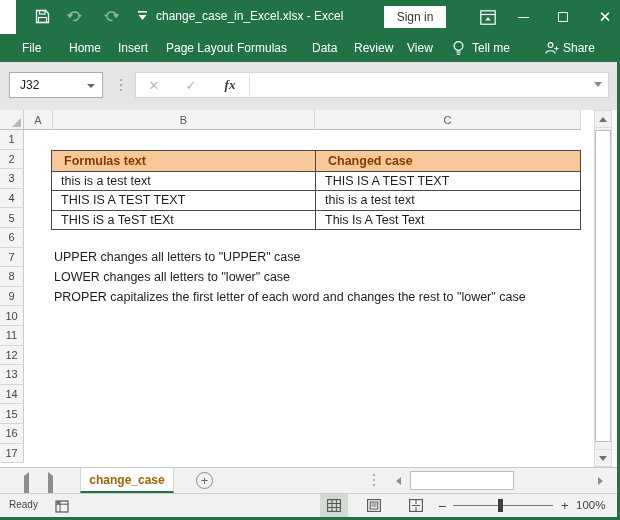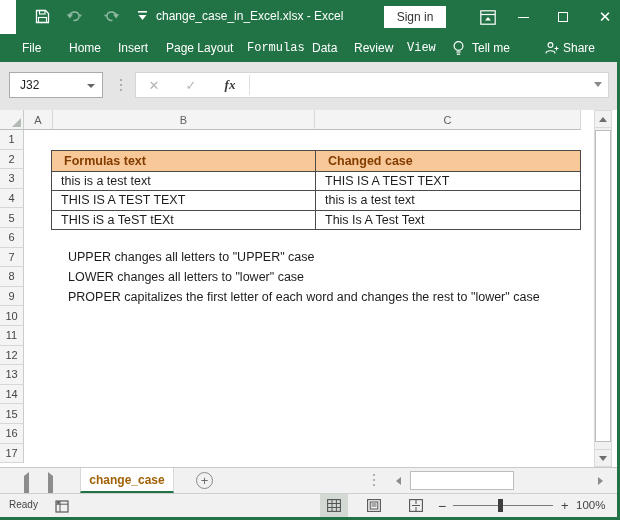--- a/index.html
+++ b/index.html
@@ -52,21 +52,21 @@
   
   .xltable { position:absolute; left:51px; top:40px; width:530px; border:1px solid #4a4a4a; background:#fff; }
   .xlrow { display:flex; height:19.6px; border-top:1px solid #4a4a4a; }
   .xlrow:first-child { border-top:none; }
   .xlcell { height:100%; display:flex; align-items:center; font-size:12.5px; color:#1d1d1d; padding-left:9px; white-space:nowrap; overflow:hidden; }
   .xlcell.c1 { width:264px; border-right:1px solid #4a4a4a; }
   .xlcell.c2 { flex:1; }
   .xlhead { background:#F9C898; }
   .xlhead .xlcell { font-weight:bold; color:#833C00; padding-left:12px; }
 
-  .notes { position:absolute; left:68px; top:137.6px; }
+  .notes { position:absolute; left:54px; top:137.6px; }
   .noteline { height:19.6px; display:flex; align-items:center; font-size:12.5px; color:#1d1d1d; white-space:nowrap; }
 
   
   .vscroll { position:absolute; left:594px; top:0; width:18px; height:357px; background:#F1F1F1; border:1px solid #DADADA; }
   .vs-up, .vs-down { position:absolute; left:0; width:16px; height:17px; background:#F1F1F1; border-bottom:1px solid #DADADA;
                      display:flex; align-items:center; justify-content:center; }
   .vs-down { bottom:0; border-bottom:none; border-top:1px solid #DADADA; }
   .vthumb { position:absolute; left:0px; top:19px; width:16px; height:312px; background:#fff; border:1px solid #BDBDBD; }
   .tri-up { width:0;height:0;border-left:4px solid transparent;border-right:4px solid transparent;border-bottom:5px solid #6e6e6e; }
   .tri-dn { width:0;height:0;border-left:4px solid transparent;border-right:4px solid transparent;border-top:5px solid #6e6e6e; }
@@ -148,24 +148,24 @@
         <span class="max-box"></span>
       </span>
     <span class="wbtn" style="left:572px; font-size:15px;">✕</span>
   </div>
 
   <div class="ribbon">
     <span class="rtab" style="left:22px;">File</span>
     <span class="rtab" style="left:69px;">Home</span>
     <span class="rtab" style="left:118px;">Insert</span>
     <span class="rtab" style="left:166px;">Page Layout</span>
-    <span class="rtab" style="left:247px;font-family:Liberation Mono, monospace;">Formulas</span>
+    <span class="rtab" style="left:237px;">Formulas</span>
     <span class="rtab" style="left:312px;">Data</span>
     <span class="rtab" style="left:354px;">Review</span>
-    <span class="rtab" style="left:407px;font-family:Liberation Mono, monospace;">View</span>
+    <span class="rtab" style="left:407px;">View</span>
     <span class="rtab" style="left:452px;">
       <svg width="13" height="16" viewBox="0 0 13 16">
           <circle cx="6.5" cy="6" r="4.4" fill="none" stroke="#fff" stroke-width="1.2"></circle>
           <line x1="4.4" y1="12" x2="8.6" y2="12" stroke="#fff" stroke-width="1.2"></line>
           <line x1="4.8" y1="14.2" x2="8.2" y2="14.2" stroke="#fff" stroke-width="1.2"></line>
         </svg>
     </span>
     <span class="rtab" style="left:472px;text-align:right;">Tell me</span>
     <span class="rtab" style="left:545px;">
       <svg width="14" height="14" viewBox="0 0 14 14">

